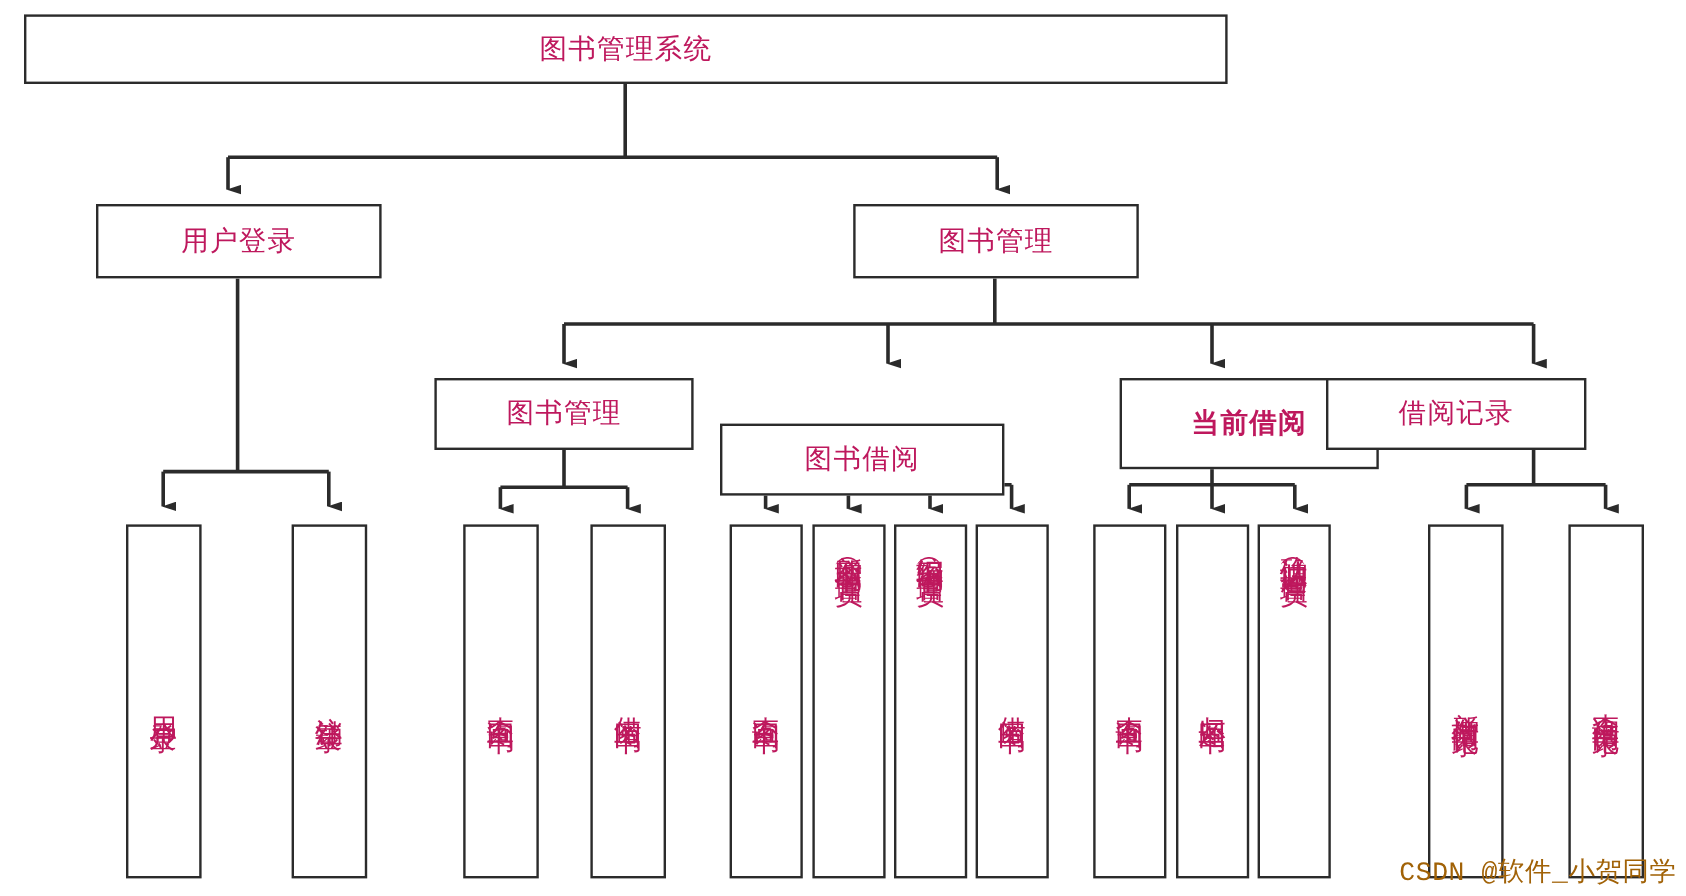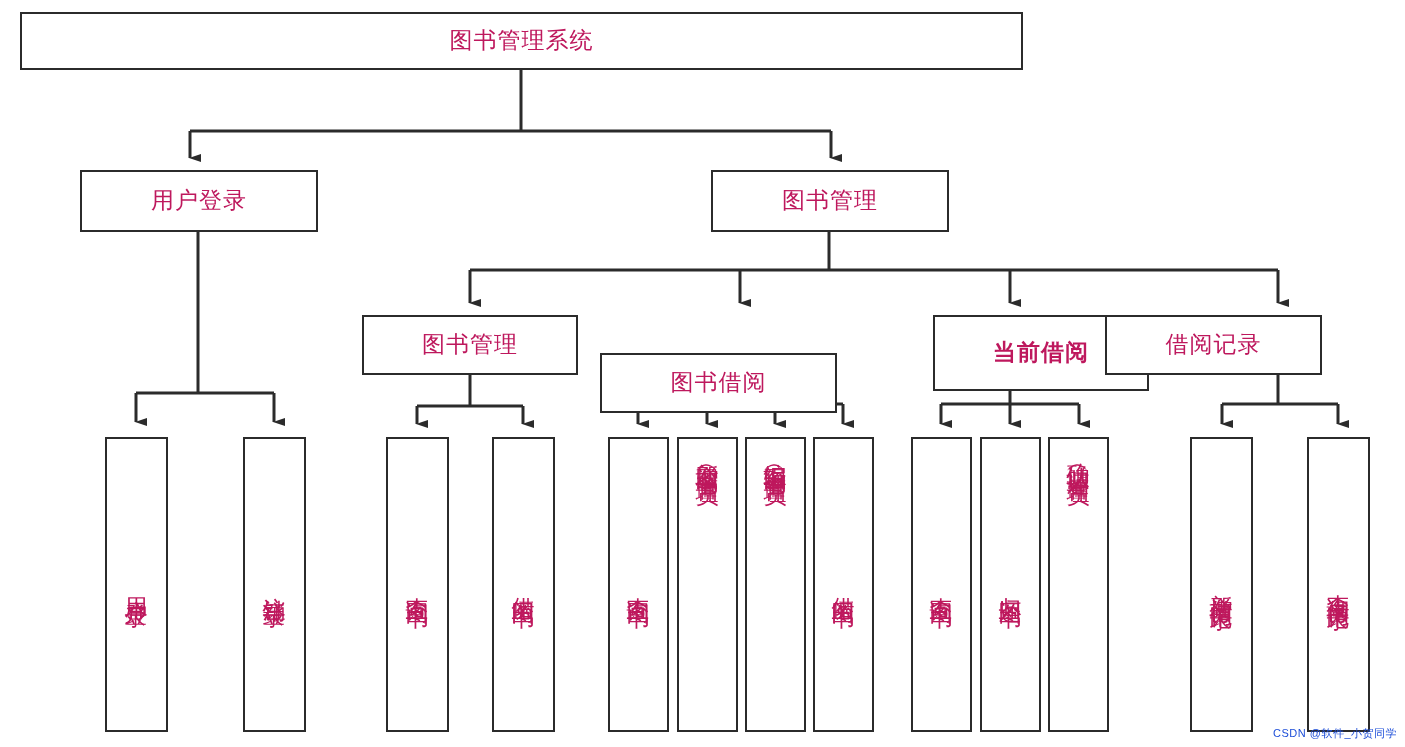--- a/index.html
+++ b/index.html
@@ -50,25 +50,25 @@
   .node.vert.toptext{
     justify-content:flex-start;
   }
   .node.root{
     font-size:23px;
   }
   .watermark{
     position:absolute;
     right:8px;
     bottom:6px;
-    font-size:11px;
-    color:#1d4ed8;
+    font-size:22px;
+    color:#a16207;
     letter-spacing:0.5px;
     white-space:nowrap;
-    font-family:Liberation Sans, sans-serif;
+    font-family:Liberation Mono, monospace;
   }
 </style>
 </head>
 <body>
 
 <div id="canvas">
 
   <svg class="links" viewBox="0 0 1405 747">
     <defs>
       <marker id="arr" markerWidth="10" markerHeight="12" refX="4" refY="11" orient="auto" markerUnits="userSpaceOnUse">

